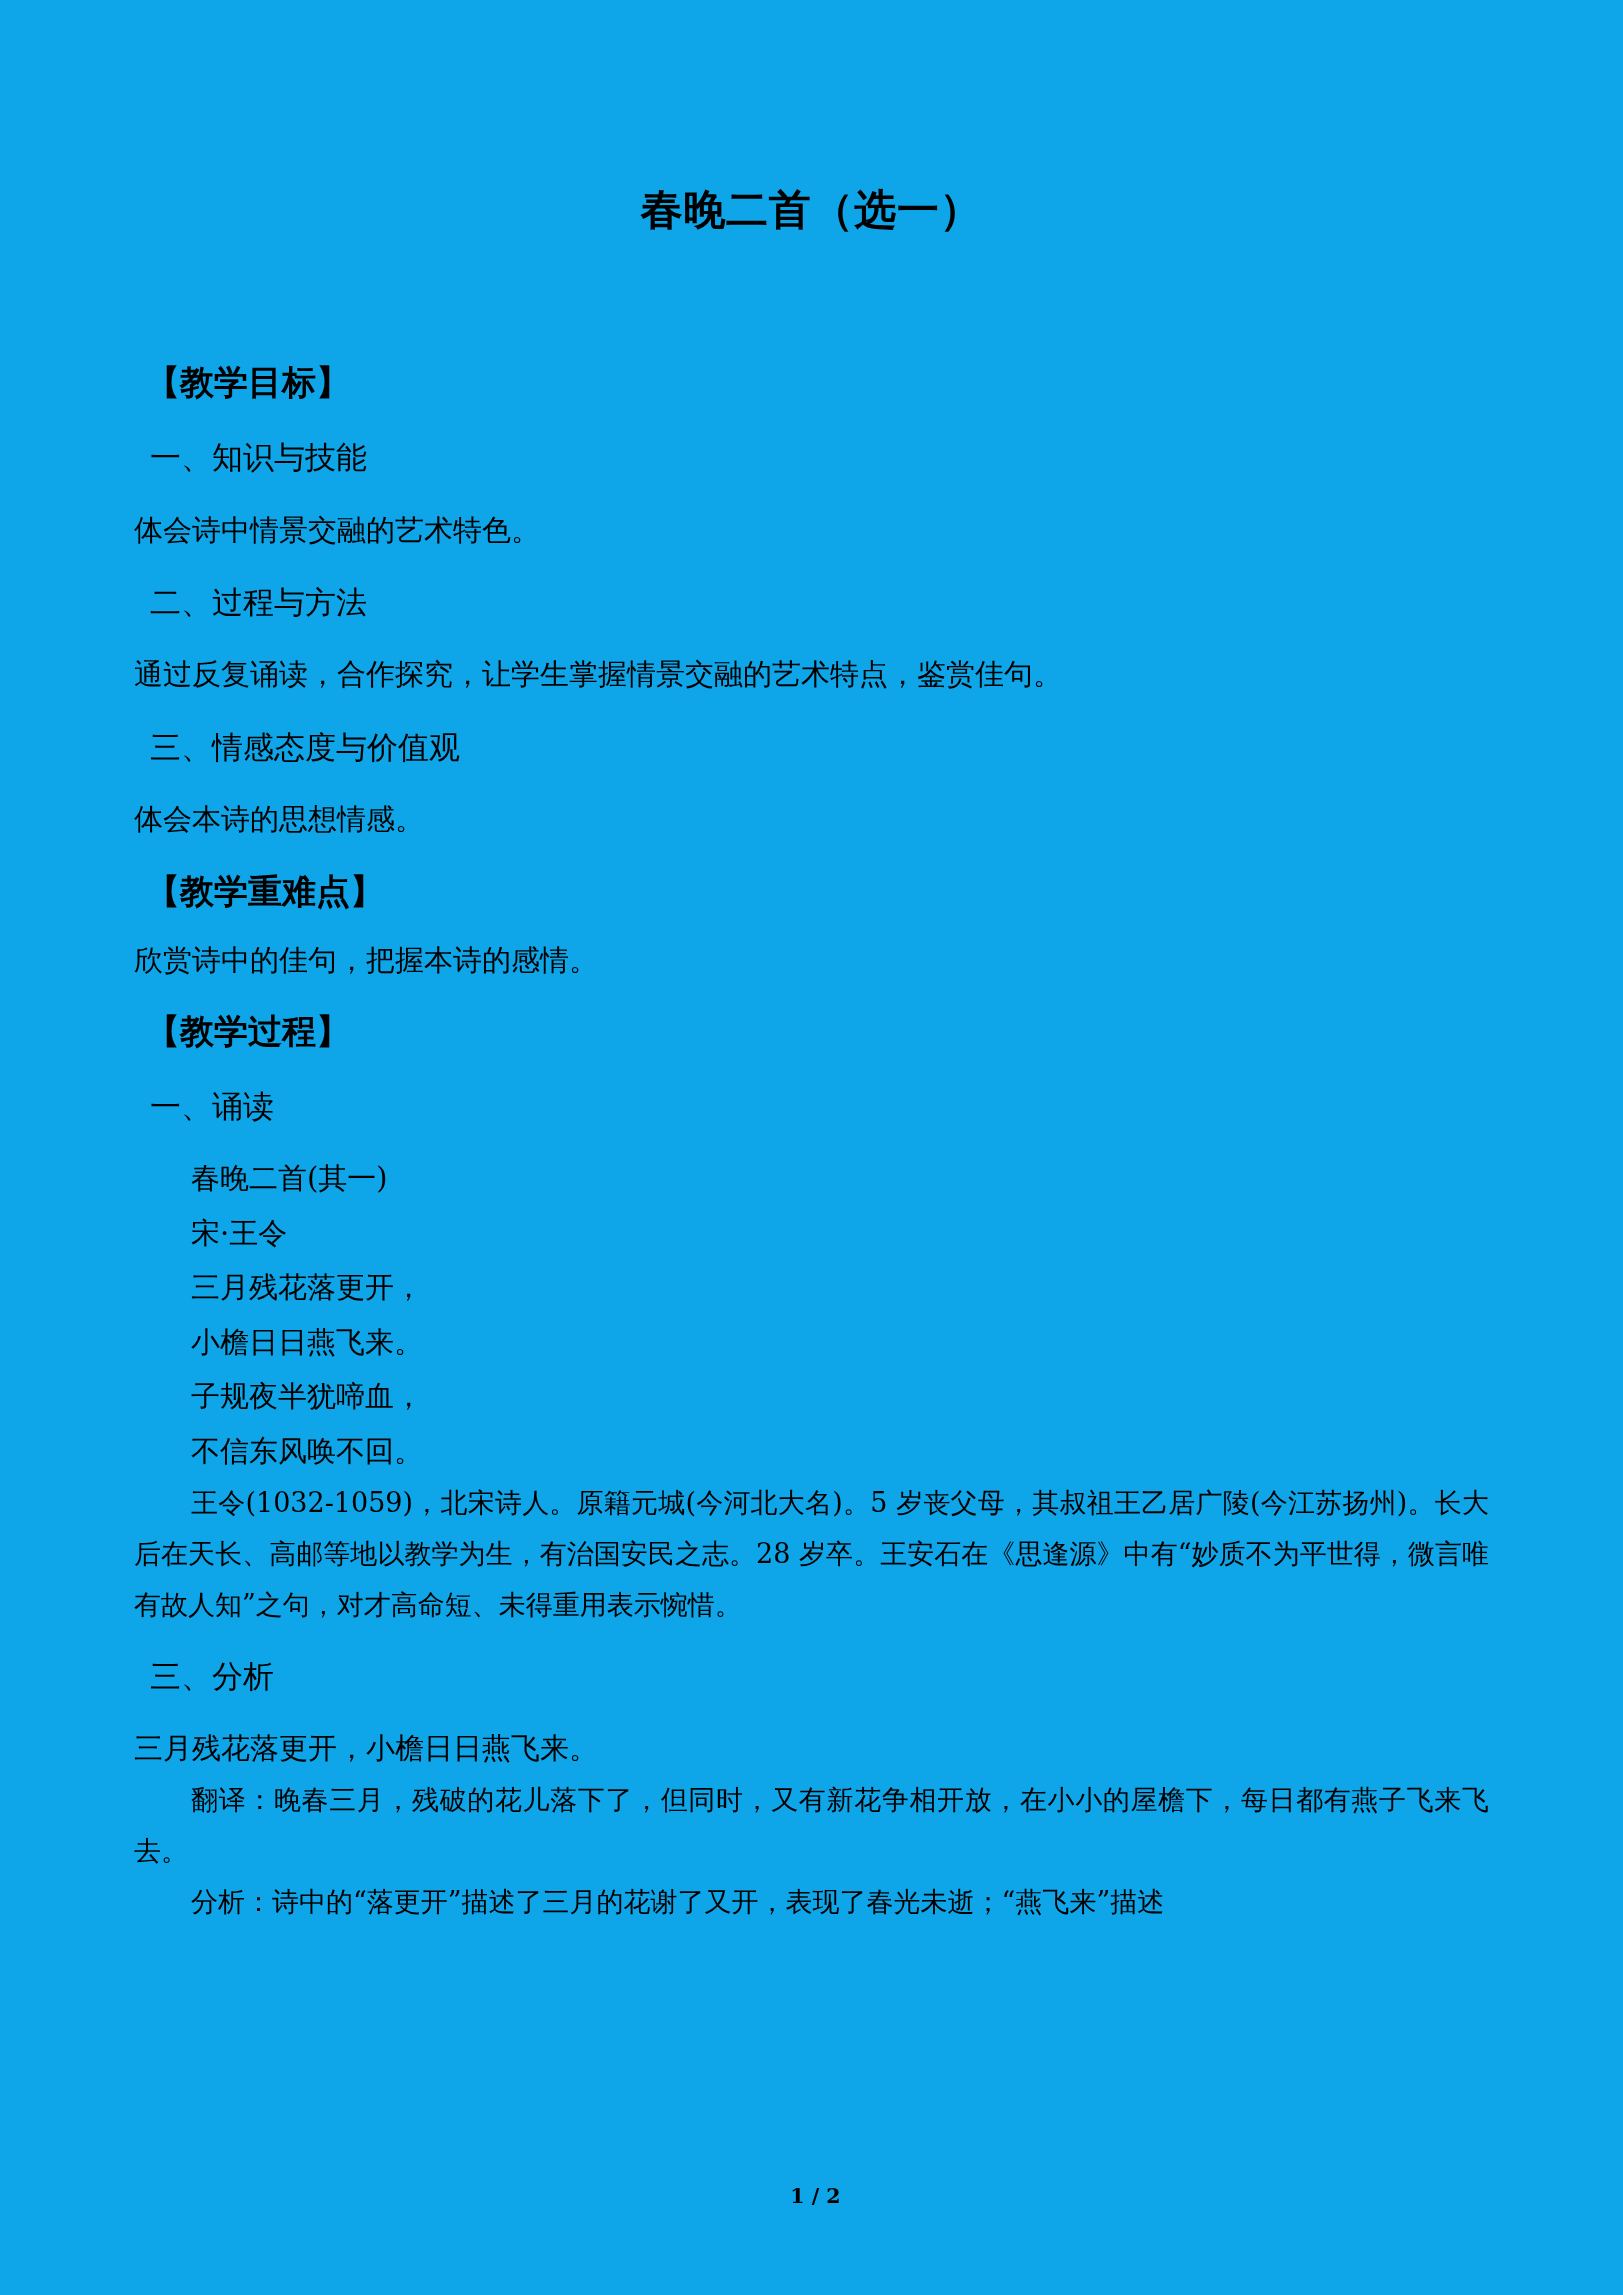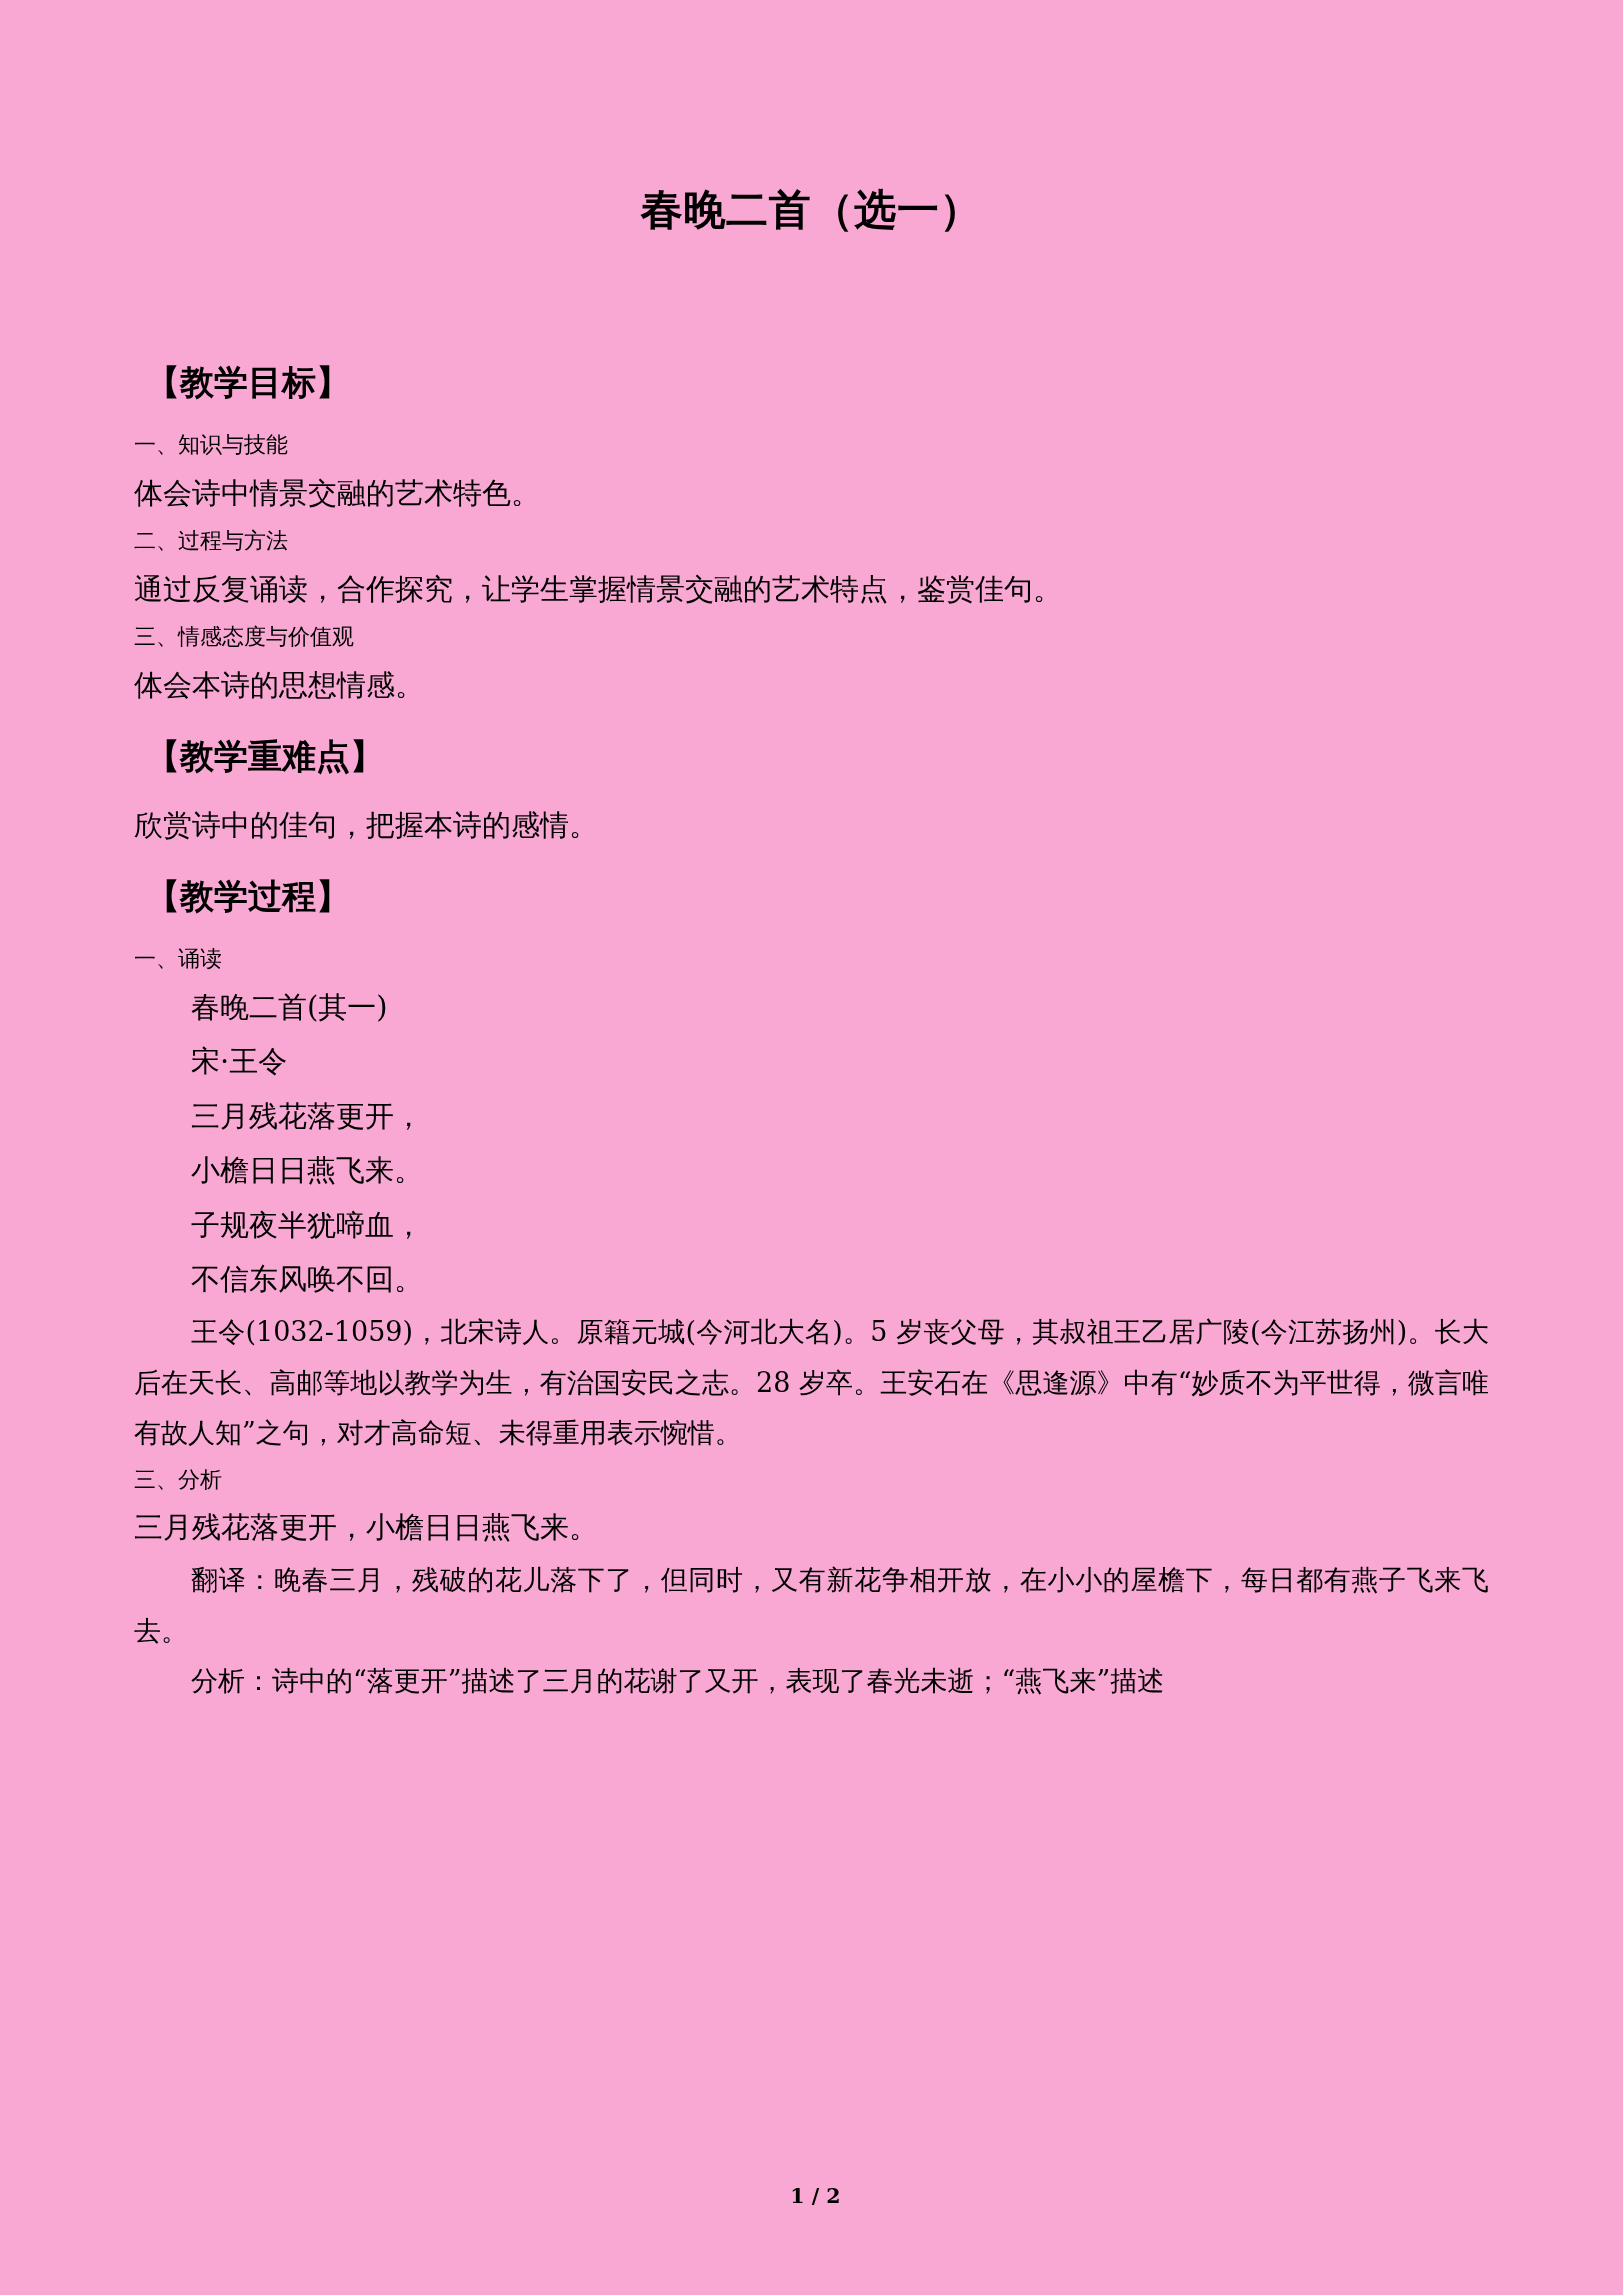--- a/index.html
+++ b/index.html
@@ -8,21 +8,21 @@
     background: #ffffff;
   }
   body {
     font-family: "DejaVu Serif", "Liberation Serif", serif;
     color: #000000;
   }
   .page {
     position: relative;
     width: 1623px;
     height: 2295px;
-    background: #f9a8d4;
+    background: #0ea5e9;
     box-sizing: border-box;
     padding: 169px 134px 82px 134px;
     overflow: hidden;
   }
   .doc-title {
     text-align: center;
     font-size: 42px;
     font-weight: bold;
     letter-spacing: 0.7px;
     margin: 0 0 0 0;
@@ -33,23 +33,23 @@
 
   .section-heading {
     font-size: 34px;
     font-weight: bold;
     margin: 12px;
     padding: 6.8px 0 4.1px 0;
     line-height: 1.5;
     letter-spacing: 0px;
   }
   .list-item {
-    font-size: 22px;
+    font-size: 31px;
     line-height: 1.88;
-    margin: 0;
+    margin: 16px;
     padding: 0;
     white-space: nowrap;
   }
   .indent-1 { padding-left: 57px; }
   .body-line {
     font-size: 29px;
     line-height: 1.88;
     margin: 0;
     padding: 0;
   }

